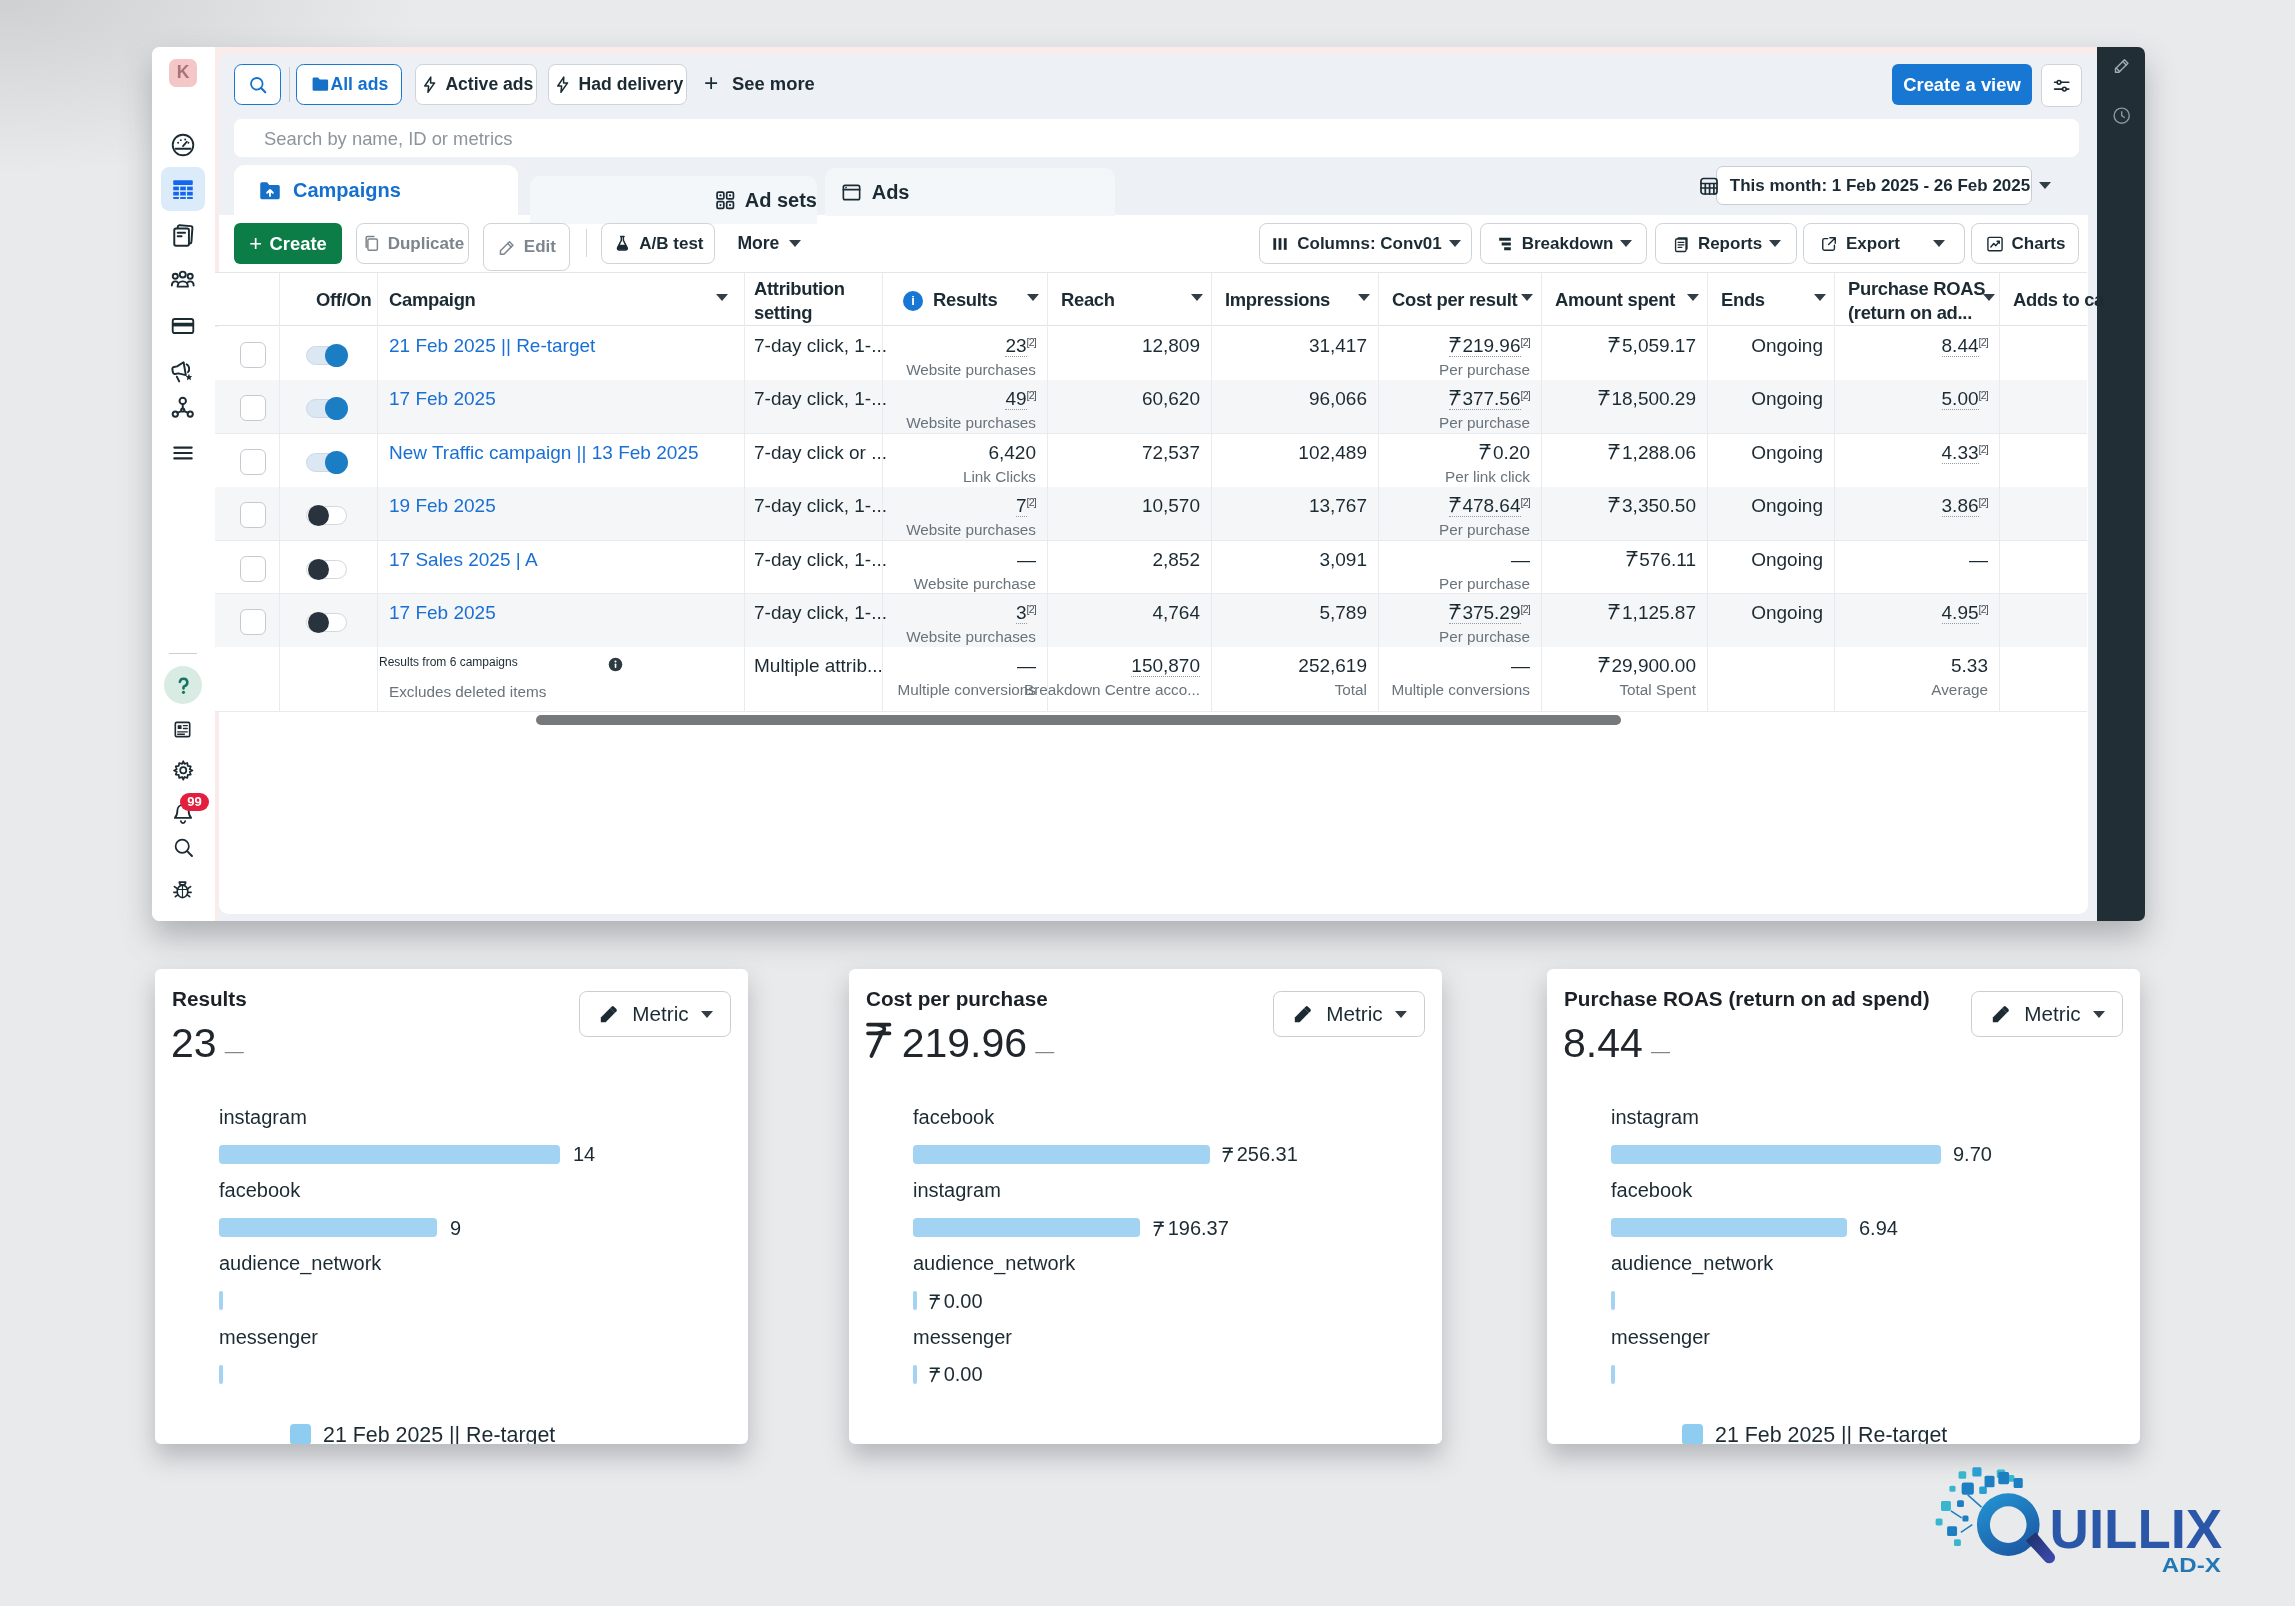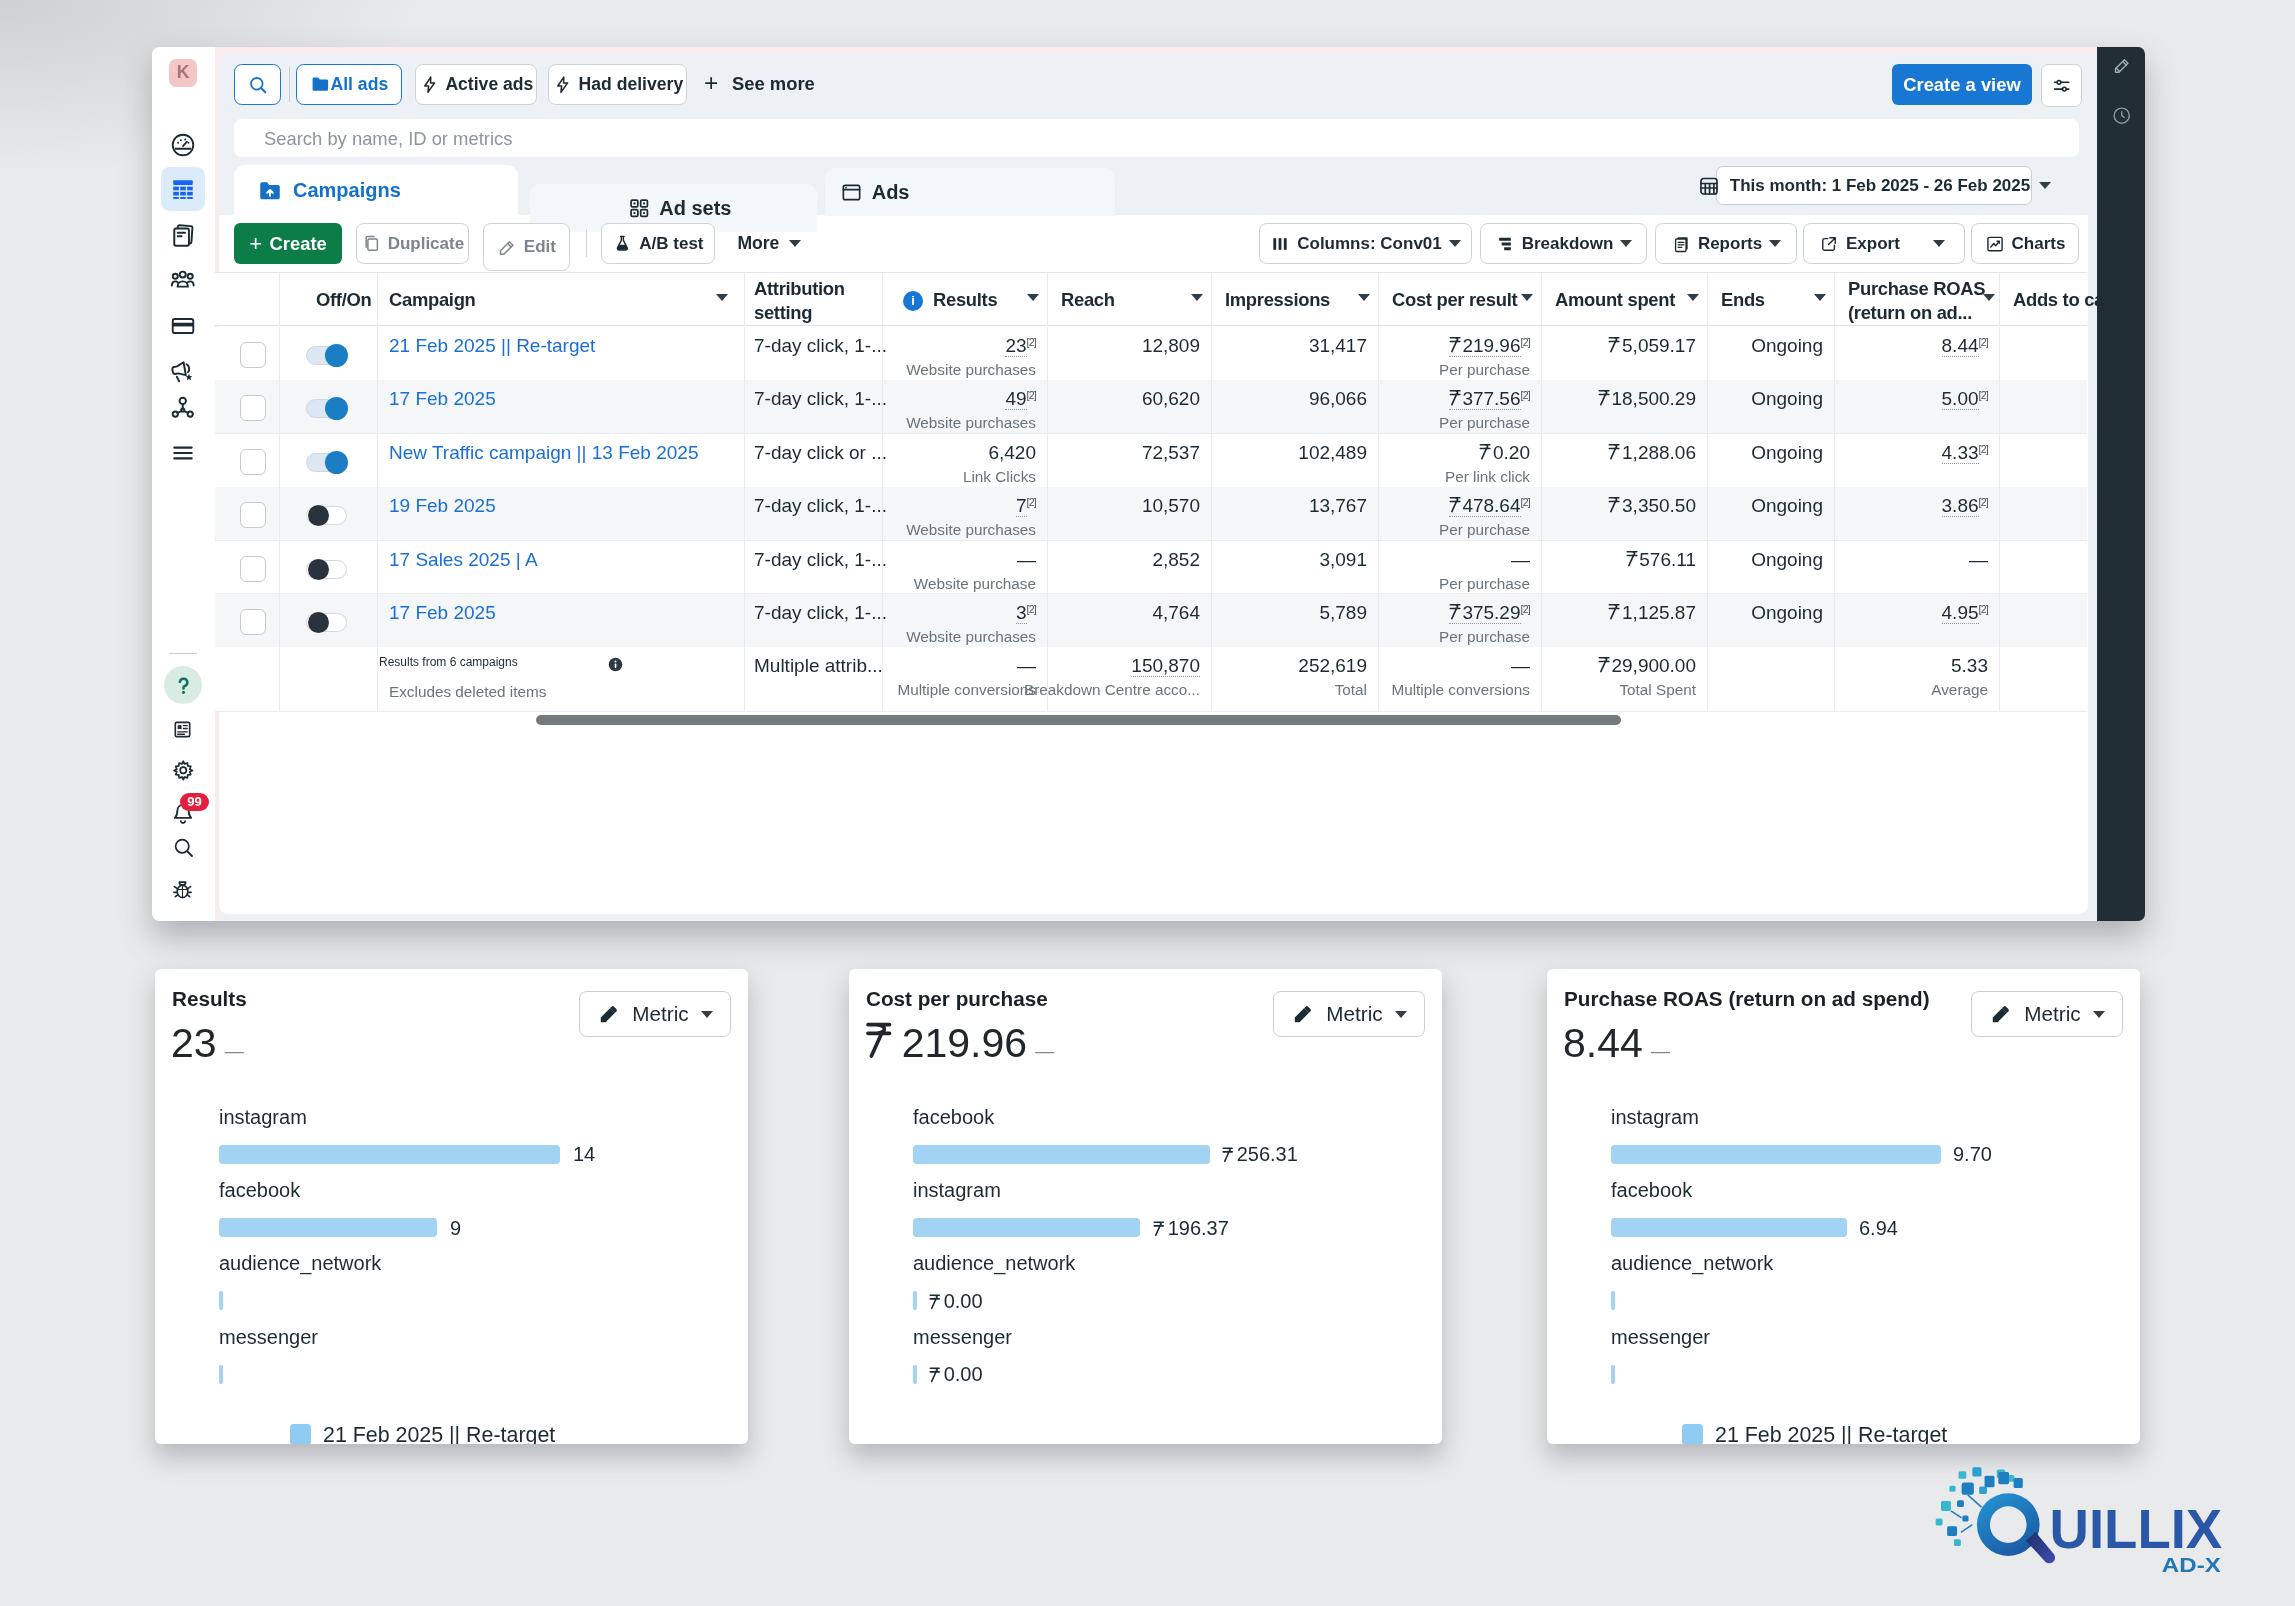--- a/index.html
+++ b/index.html
@@ -185,21 +185,21 @@
     </div>
 <div class="fbtn" style="left:2041px;top:64px;width:41px;height:43px;border-radius:6.9px">
       <svg width="21.4" height="21.4" viewBox="0 0 24 24" style="flex:none">
         <path d="M4 8.2 h3 M11 8.2 h9 M4 15.8 h9 M17 15.8 h3" fill="none" stroke="#1c2b33" stroke-width="1.8" stroke-linecap="round" stroke-linejoin="round"></path>
         <circle cx="9" cy="8.2" r="2.1" fill="none" stroke="#1c2b33" stroke-width="1.8" stroke-linecap="round" stroke-linejoin="round"></circle>
         <circle cx="15" cy="15.8" r="2.1" fill="none" stroke="#1c2b33" stroke-width="1.8" stroke-linecap="round" stroke-linejoin="round"></circle>
       </svg>
     </div>
 <div class="abs" style="left:234px;top:119px;width:1845px;height:38px;background:#fff;border-radius:7.7px"></div>
 <div class="abs" style="left:264px;top:128px;font-size:18.4px;color:#8d949b">Search by name, ID or metrics</div>
-<div class="fbtn" style="left:530px;top:184px;width:287px;height:48px;background:#f3f7fa;border:none;border-radius:10.7px 10.7px 0 0;justify-content:center;padding-left:11.5px;">
+<div class="fbtn" style="left:530px;top:176px;width:287px;height:48px;background:#f3f7fa;border:none;border-radius:10.7px 10.7px 0 0;justify-content:flex-end;padding-left:11.5px;">
       <svg width="24.5" height="24.5" viewBox="0 0 24 24" style="flex:none">
         <rect x="4" y="4" width="6.6" height="6.6" rx="1.4" fill="none" stroke="#1c2b33" stroke-width="1.7"></rect>
         <rect x="13.4" y="4" width="6.6" height="6.6" rx="1.4" fill="none" stroke="#1c2b33" stroke-width="1.7"></rect>
         <rect x="4" y="13.4" width="6.6" height="6.6" rx="1.4" fill="none" stroke="#1c2b33" stroke-width="1.7"></rect>
         <rect x="13.4" y="13.4" width="6.6" height="6.6" rx="1.4" fill="none" stroke="#1c2b33" stroke-width="1.7"></rect>
         <circle cx="7.3" cy="7.3" r="1.1" fill="#1c2b33"></circle>
         <circle cx="16.7" cy="7.3" r="1.1" fill="#1c2b33"></circle>
         <circle cx="7.3" cy="16.7" r="1.1" fill="#1c2b33"></circle>
         <circle cx="16.7" cy="16.7" r="1.1" fill="#1c2b33"></circle>
       </svg>

